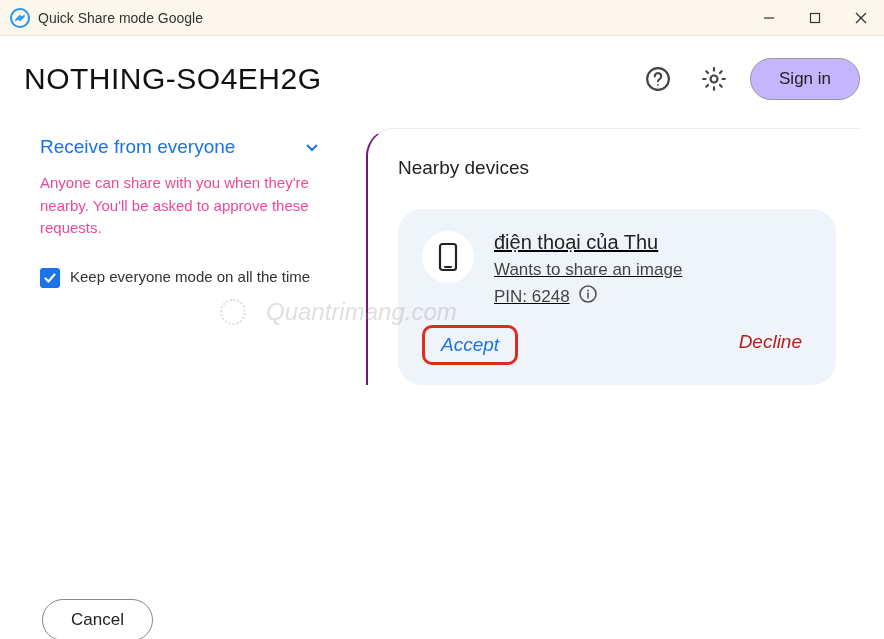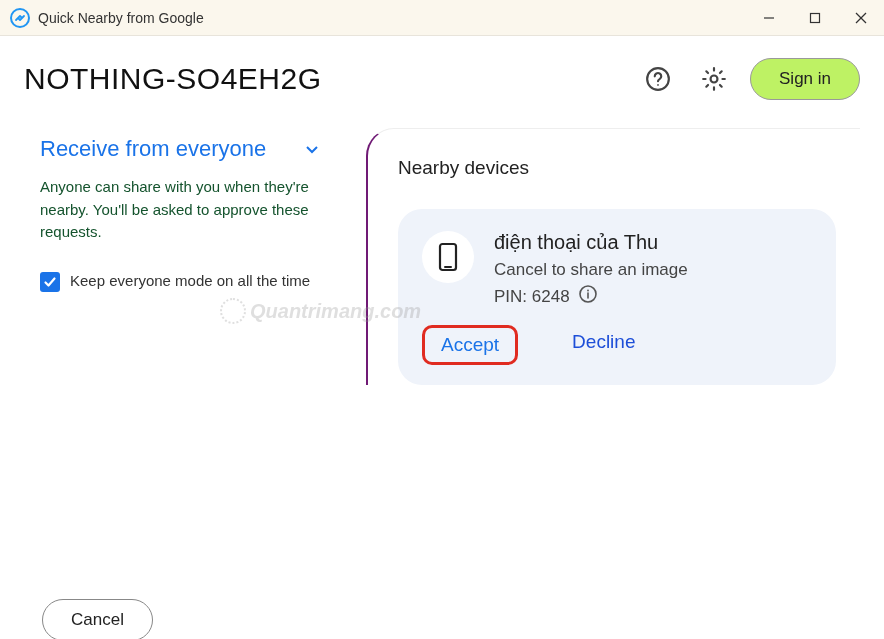--- a/index.html
+++ b/index.html
@@ -78,46 +78,46 @@
       display: flex;
       align-items: center;
       justify-content: center;
       color: #444;
     }
     .signin-btn {
       border: 1px solid #999;
       border-radius: 999px;
       padding: 10px 28px;
       font-size: 17px;
-      background: #bef264;
+      background: #c4b5fd;
       color: #222;
     }
     .main-area {
       display: flex;
       gap: 32px;
     }
     .left-panel {
       width: 310px;
       padding: 8px 16px 0 16px;
     }
     .receive-row {
       display: flex;
       align-items: center;
       justify-content: space-between;
       margin-bottom: 14px;
       cursor: pointer;
     }
     .receive-label {
       color: #1a73e8;
-      font-size: 22px;
+      font-size: 19px;
       font-weight: 500;
     }
     .dropdown-caret { color: #1a73e8; }
     .receive-desc {
-      color: #14532d;
+      color: #ec4899;
       font-size: 15px;
       line-height: 1.5;
       margin-bottom: 28px;
     }
     .check-row {
       display: flex;
       align-items: flex-start;
       gap: 10px;
     }
     .checkbox {
@@ -158,54 +158,55 @@
     .device-icon-circle {
       width: 52px;
       height: 52px;
       background: #fff;
       border-radius: 50%;
       display: flex;
       align-items: center;
       justify-content: center;
       flex-shrink: 0;
     }
-    .device-meta { flex: 1; }
+    .device-meta { flex: 1; text-decoration: underline; }
     .sender-name {
       font-size: 20px;
       color: #222;
       margin-bottom: 6px;
     }
     .share-msg {
       font-size: 17px;
       color: #444;
       margin-bottom: 4px;
     }
     .pin-row {
       display: flex;
       align-items: center;
       gap: 8px;
       font-size: 17px;
       color: #444;
     }
     .card-actions {
       display: flex;
-      gap: 44px;
-      justify-content: flex-start;
+      gap: 30px;
+      justify-content: space-between;
       margin-top: 16px;
+      font-style: italic;
     }
     .accept-btn {
       color: #1a73e8;
       font-size: 19px;
       font-weight: 500;
       padding: 6px 16px;
       border: 3px solid #e02b20;
       border-radius: 10px;
     }
     .decline-btn {
-      color: #1d4ed8;
+      color: #b91c1c;
       font-size: 19px;
       font-weight: 500;
       padding: 6px 10px;
     }
     .footer {
       position: absolute;
       left: 42px;
       bottom: -2px;
     }
     .cancel-btn {
@@ -214,46 +215,45 @@
       padding: 10px 28px;
       font-size: 17px;
       background: #fff;
       color: #222;
     }
     .watermark {
       position: absolute;
       left: 220px;
       top: 262px;
       color: rgba(150,150,150,0.3);
-      font-size: 20px;
+      font-size: 24px;
       font-style: italic;
       display: flex;
       align-items: center;
-      gap: 4px;
+      gap: 20px;
       pointer-events: none;
       z-index: 5;
-      font-weight: bold;
     }
     .watermark .wm-icon {
       width: 26px;
       height: 26px;
       border: 2px dotted rgba(150,150,150,0.3);
       border-radius: 50%;
     }
   </style>
 </head>
 <body>
 
 <div class="titlebar">
   <span class="app-icon">
     <svg width="12" height="12" viewBox="0 0 12 12">
       <path d="M2 8 L6 4 L7.5 5.5 M10 4 L6 8 L4.5 6.5" stroke="#2196f3" stroke-width="1.8" fill="none" stroke-linecap="round" stroke-linejoin="round"></path>
     </svg>
   </span>
-  <span class="title">Quick Nearby from Google</span>
+  <span class="title">Quick Share mode Google</span>
   <div class="wincontrols">
     <div class="winbtn">
       <svg width="12" height="12">
           <line x1="1" y1="6" x2="11" y2="6" stroke="#333" stroke-width="1.2"></line>
         </svg>
     </div>
     <div class="winbtn">
       <svg width="12" height="12">
           <rect x="1.5" y="1.5" width="9" height="9" fill="none" stroke="#333" stroke-width="1.2"></rect>
         </svg>
@@ -316,21 +316,21 @@
       <div class="device-card">
         <div class="device-card-top">
           <div class="device-icon-circle">
             <svg width="22" height="30" viewBox="0 0 22 30">
               <rect x="3" y="2" width="16" height="26" rx="2.5" fill="none" stroke="#222" stroke-width="2.2"></rect>
               <line x1="8" y1="25" x2="14" y2="25" stroke="#222" stroke-width="2" stroke-linecap="round"></line>
             </svg>
           </div>
           <div class="device-meta">
             <div class="sender-name">điện thoại của Thu</div>
-            <div class="share-msg">Cancel to share an image</div>
+            <div class="share-msg">Wants to share an image</div>
             <div class="pin-row">
               <span>PIN: 6248</span>
               <span>
                 <svg width="20" height="20" viewBox="0 0 20 20" fill="none" stroke="#555" stroke-width="1.6">
                   <circle cx="10" cy="10" r="8"></circle>
                   <circle cx="10" cy="6.5" r="0.9" fill="#555" stroke="none"></circle>
                   <line x1="10" y1="9" x2="10" y2="14" stroke-linecap="round"></line>
                 </svg>
               </span>
             </div>

